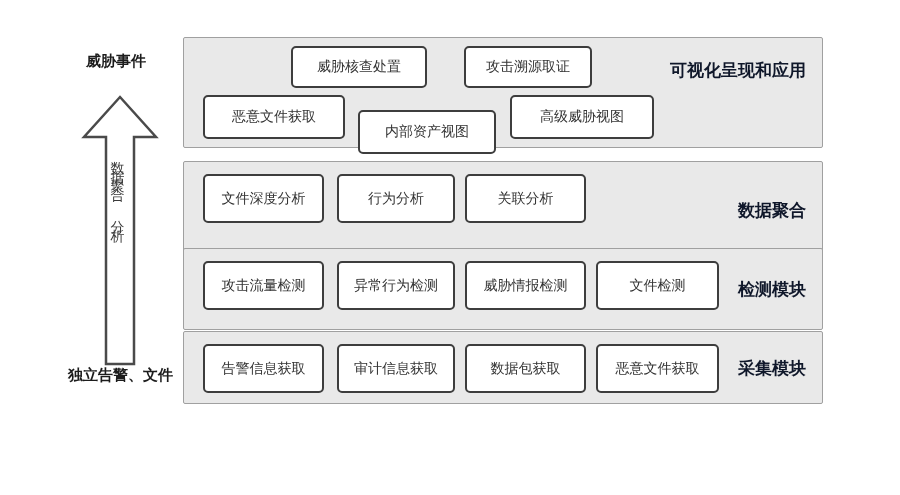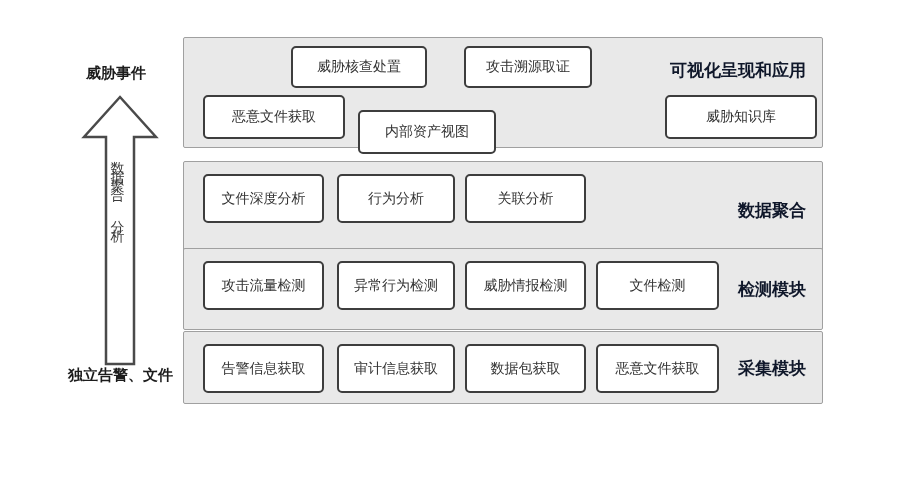--- a/index.html
+++ b/index.html
@@ -12,21 +12,21 @@
     overflow:hidden;
   }
   
   .side-label{
     position:absolute;
     font-weight:bold;
     font-size:15px;
     color:#1c1c1c;
     white-space:nowrap;
   }
-  .side-label.top{left:86px;top:64px;}
+  .side-label.top{left:86px;top:52px;}
   .side-label.bottom{left:68px;top:366px;}
   
   .arrow-svg{position:absolute;left:80px;top:95px;}
   .arrow-text{
     position:absolute;
     left:109px;top:150px;
     writing-mode:vertical-rl;
     text-orientation:upright;
     font-size:14px;
     letter-spacing:9px;
@@ -111,21 +111,21 @@
   <div class="arrow-text">数据聚合、分析</div>
 
   <div class="side-label bottom">独立告警、文件</div>
 
   <div class="band band1">
     <div class="mbox b1r1a">威胁核查处置</div>
     <div class="mbox b1r1b">攻击溯源取证</div>
     <div class="band-label">可视化呈现和应用</div>
     <div class="mbox b1r2a">恶意文件获取</div>
     <div class="mbox b1r2b">内部资产视图</div>
-    <div class="mbox b1r2d">威胁知识库</div>
+    <div class="mbox b1r2c">高级威胁视图</div>
   </div>
 
   <div class="band band2">
     <div class="mbox c1">文件深度分析</div>
     <div class="mbox c2">行为分析</div>
     <div class="mbox c3">关联分析</div>
     <div class="band-label">数据聚合</div>
   </div>
 
   <div class="band band3">

